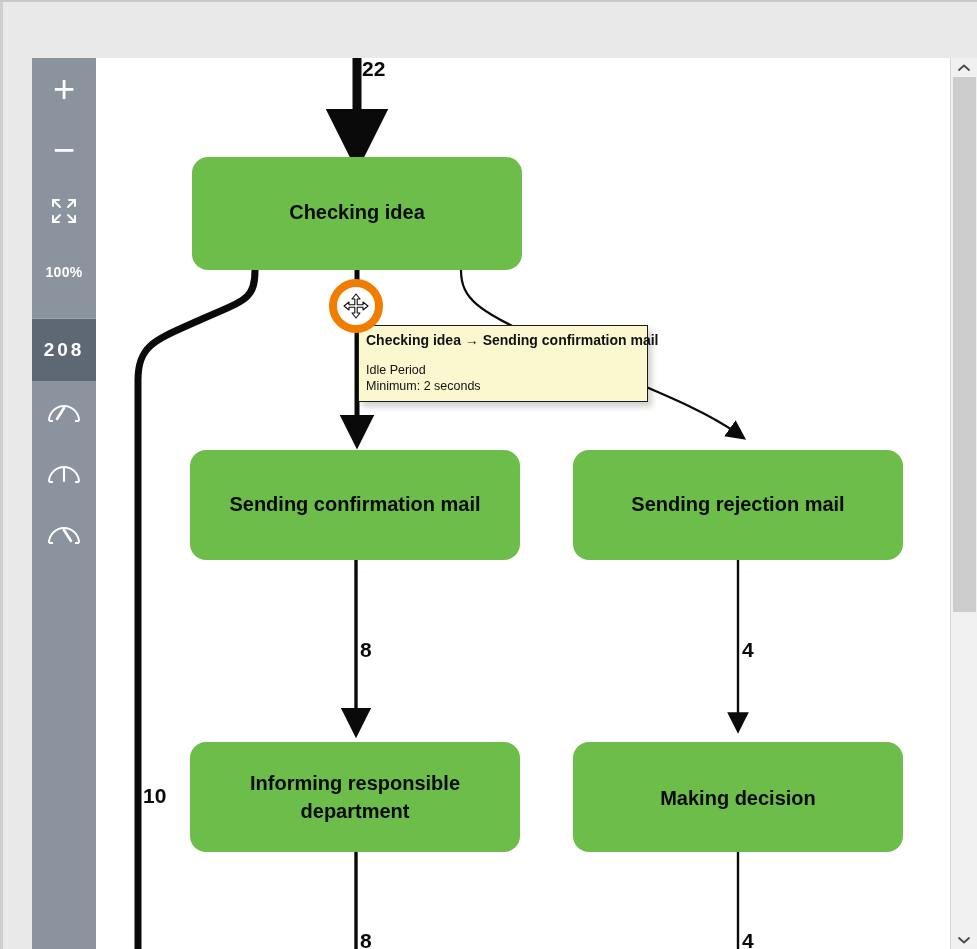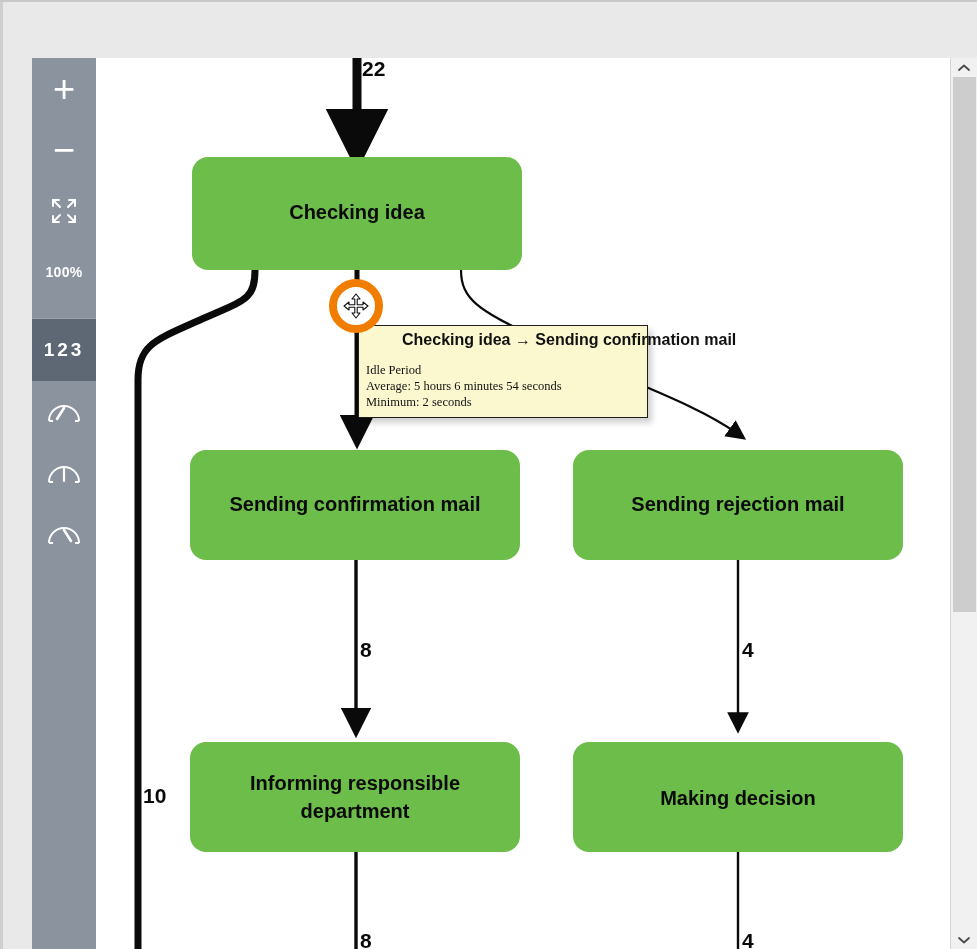--- a/index.html
+++ b/index.html
@@ -135,26 +135,25 @@
     border: 1px solid #1d1d1d;
     box-sizing: border-box;
     padding: 6px 7px 7px 7px;
     font-size: 12.5px;
     color: #111111;
     box-shadow: 4px 5px 6px rgba(0,0,0,0.18);
     line-height: 16px;
   }
   #tooltip-title {
     font-weight: bold;
-    font-size: 16px;
+    font-size: 14px;
     margin-bottom: 14px;
     white-space: nowrap;
-    margin-left: 36px;
-  }
-  .tooltip-line { white-space: nowrap; font-family: Liberation Serif, serif; }
+  }
+  .tooltip-line { white-space: nowrap; }
 
   
   #drag-marker {
     position: absolute;
     left: 329px;
     top: 279px;
     width: 54px;
     height: 54px;
     border-radius: 50%;
     border: 8px solid #f07d00;
@@ -259,21 +258,20 @@
         <text class="edge-label" x="742" y="657">4</text>
         <text class="edge-label" x="360" y="948">8</text>
         <text class="edge-label" x="742" y="948">4</text>
       </g>
     </svg>
   </div>
 
   <div id="tooltip">
     <div id="tooltip-title">Checking idea → Sending confirmation mail</div>
     <div class="tooltip-line">Idle Period</div>
-    <div class="tooltip-line">Average: 5 hours 6 minutes 54 seconds</div>
     <div class="tooltip-line">Minimum: 2 seconds</div>
   </div>
 
   <div id="drag-marker">
     <svg id="move-cursor-icon" width="26" height="26" viewBox="0 0 26 26">
       <path d="M13 1 L17 6 L14.2 6 L14.2 11.8 L20 11.8 L20 9 L25 13 L20 17 L20 14.2 L14.2 14.2 L14.2 20 L17 20 L13 25 L9 20 L11.8 20 L11.8 14.2 L6 14.2 L6 17 L1 13 L6 9 L6 11.8 L11.8 11.8 L11.8 6 L9 6 Z" fill="#ffffff" stroke="#111111" stroke-width="1.1" stroke-linejoin="round"></path>
     </svg>
   </div>
 
   <div id="toolbar">
@@ -301,21 +299,21 @@
       </svg>
     </div>
 
     <div class="tool-btn zoom-label">
       <span>100%</span>
     </div>
 
     <div id="toolbar-separator"></div>
 
     <div class="tool-btn num123 active">
-      <span>123</span>
+      <span>208</span>
     </div>
 
     <div class="tool-btn">
       <svg width="34" height="26" viewBox="0 0 34 26">
         <path d="M2 22 A15 15 0 0 1 32 22" stroke="#ffffff" stroke-width="2" fill="none"></path>
         <path d="M2 22 L6 22 M32 22 L28 22" stroke="#ffffff" stroke-width="2"></path>
         <path d="M17 9 L10 20" stroke="#ffffff" stroke-width="2.6" stroke-linecap="round"></path>
       </svg>
     </div>
 

